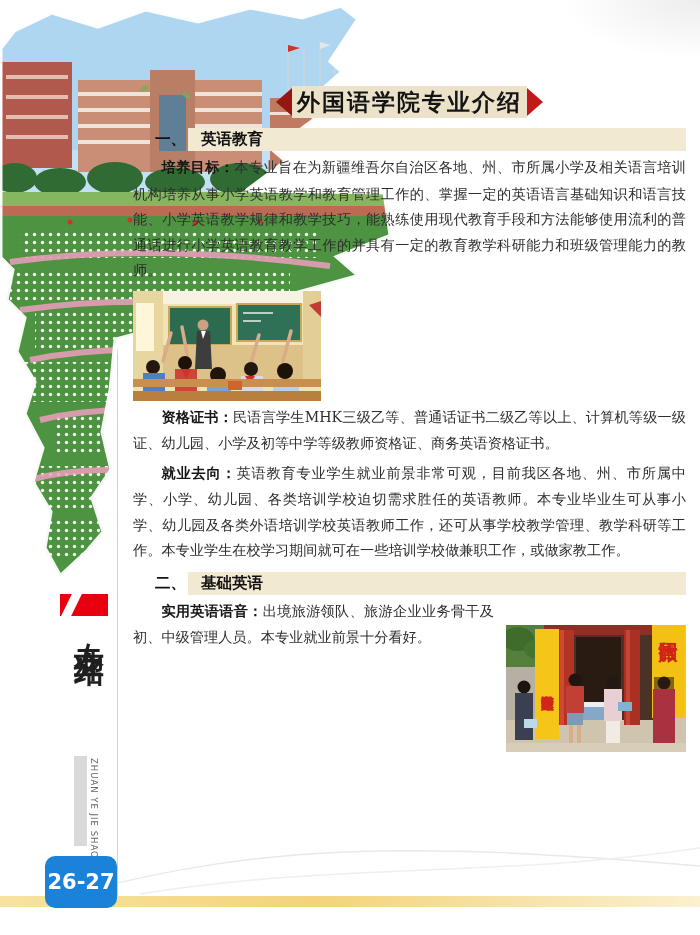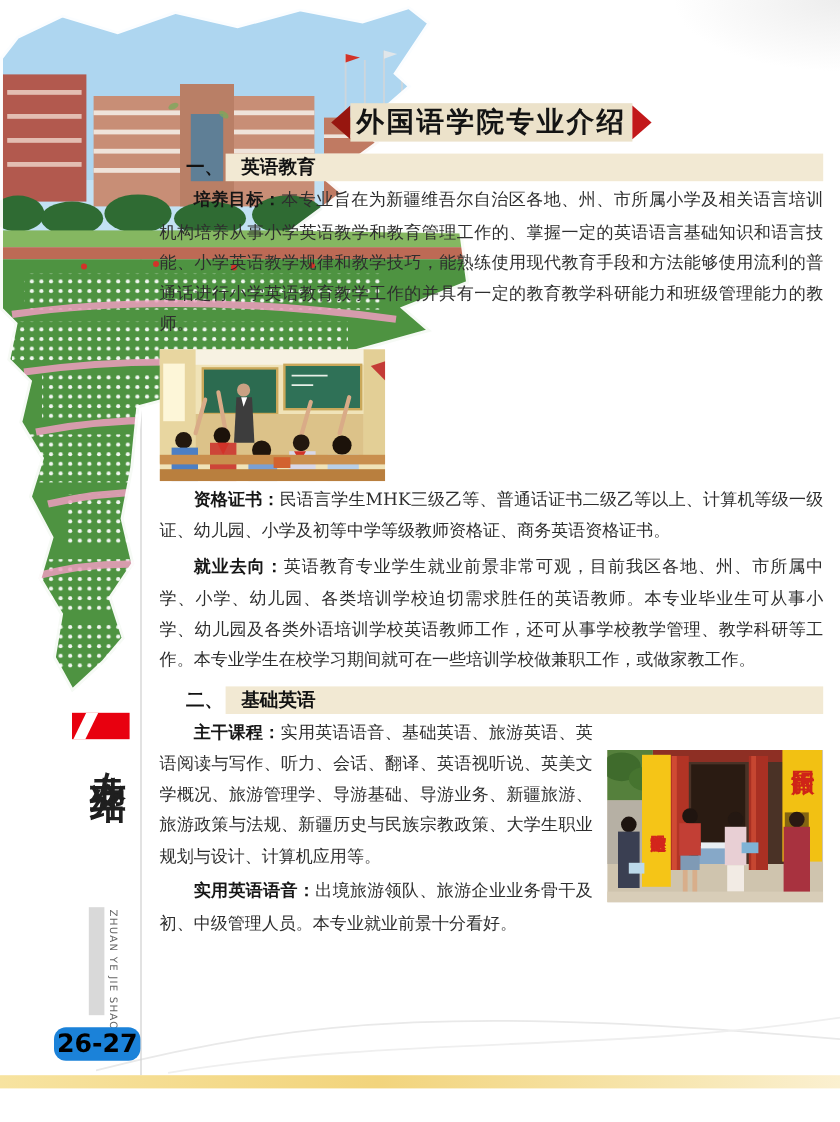--- a/index.html
+++ b/index.html
@@ -31,22 +31,22 @@
   .red-flag::after { content:""; position:absolute; left:7px; top:-6px; width:9px;
               height:34px; background:#ffffff; transform:rotate(26deg); }
   .v-title { position:absolute; left:68px; top:618px; writing-mode:vertical-rl;
              text-orientation:upright; font-family:"DejaVu Sans",sans-serif;
              font-size:30px; font-weight:700; letter-spacing:5px; color:#1f1f1f; z-index:2; }
   .v-bar { position:absolute; left:74px; top:756px; width:13px; height:90px;
            background:#d9d9d9; z-index:2; }
   .v-sub { position:absolute; left:89px; top:758px; writing-mode:vertical-rl;
            font-family:"DejaVu Sans",sans-serif; font-size:8.5px; letter-spacing:1px;
            color:#666; z-index:2; }
-  .page-badge { position:absolute; left:45px; top:856px; width:72px; height:28px;
-           background:#1b82d9; border-radius:10px; color:#000000; z-index:4;
+  .page-badge { position:absolute; left:45px; top:856px; width:72px; height:52px;
+           background:#1b82d9; border-radius:10px; color:#ffffff; z-index:4;
            display:flex; align-items:center; justify-content:center;
            font-family:"DejaVu Sans",sans-serif; font-size:21px; font-weight:700; }
 
   
   .content { position:absolute; left:133px; top:86px; width:553px; z-index:2;
              color:#2e2e2e; font-size:14.2px; line-height:25.5px; text-align:justify; }
   .title-row { display:flex; justify-content:center; align-items:center; margin-bottom:10px; }
   .tri { width:0; height:0; border-style:solid; }
   .tri-left  { border-width:14px 16px 14px 0; border-color:transparent #97160f transparent transparent; }
   .tri-right { border-width:14px 0 14px 16px; border-color:transparent transparent transparent #c2181a; }
@@ -283,19 +283,18 @@
           <rect x="148" y="52" width="20" height="26" fill="#2a1a12" opacity="0.55"></rect>
           <rect x="147" y="64" width="22" height="56" fill="#a8323f"></rect>
         </g>
         <rect x="0" y="118" width="180" height="9" fill="#d8cdb8"></rect>
       </svg>
       <div class="banner-l">旅游运输有限</div>
       <div class="banner-r">国旅行</div>
     </div>
 
 
-    <p class="para"><span class="plabel">主干课程：</span><span>实用英语语音、基础英语、旅游英语、英语阅读与写作、听力、会话、翻译、英语视听说、英美文学概况、旅游管理学、导游基础、导游业务、新疆旅游、旅游政策与法规、新疆历史与民族宗教政策、大学生职业规划与设计、计算机应用等。</span></p>
 
 
     <p class="para"><span class="plabel">实用英语语音：</span><span>出境旅游领队、旅游企业业务骨干及初、中级管理人员。本专业就业前景十分看好。</span></p>
 
   </div>
 </div>
 
 </body></html>

